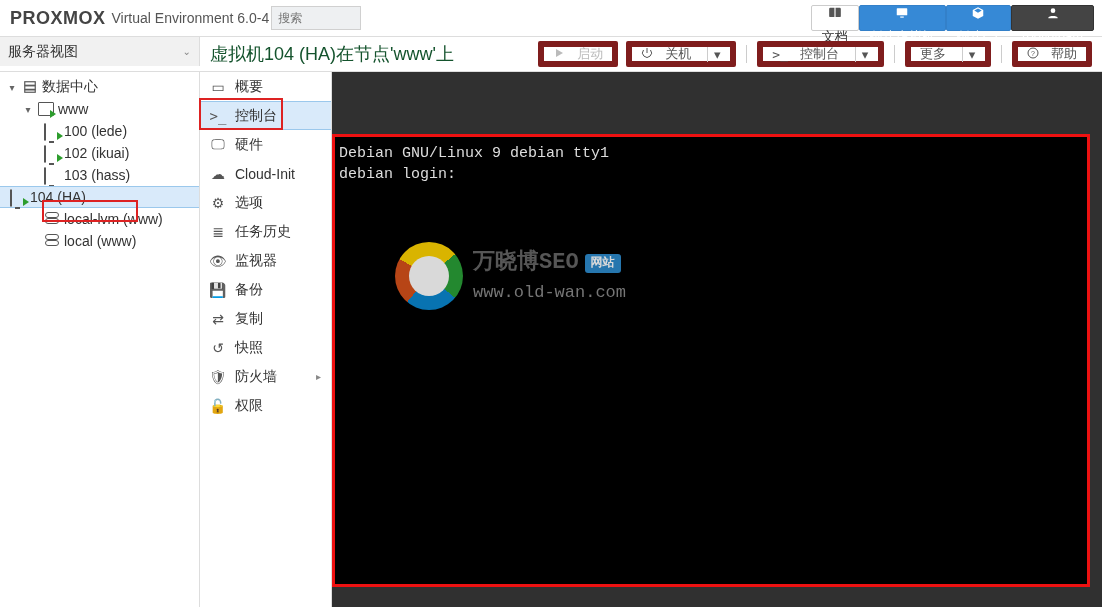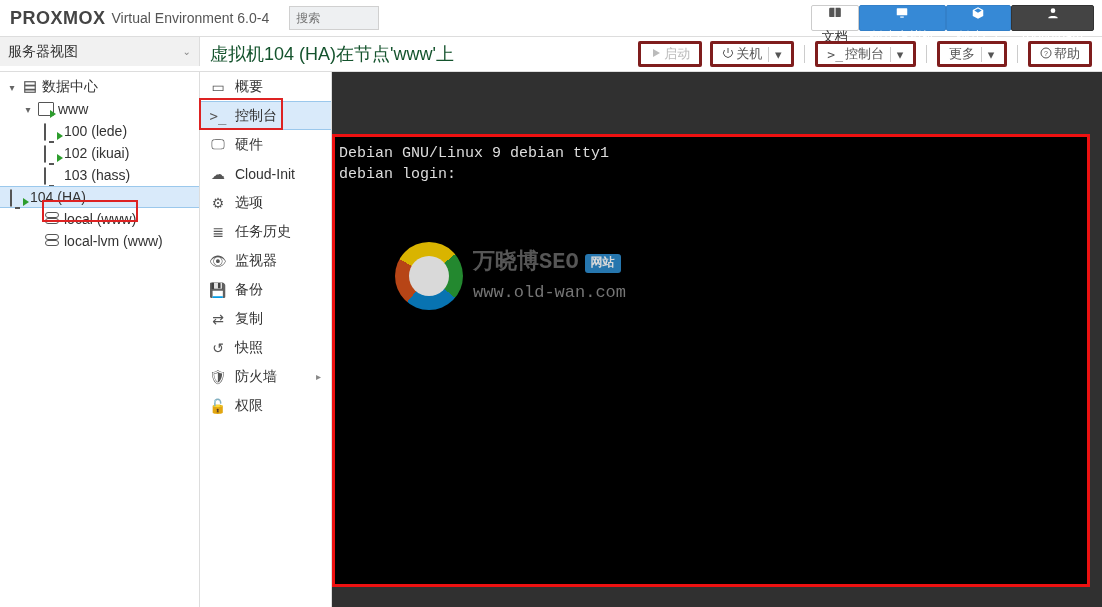--- a/index.html
+++ b/index.html
@@ -35,21 +35,21 @@
     color: #e57000;
     font-weight: 900;
     font-size: 22px;
     display: inline-flex;
     align-items: center;
     margin-right: 2px;
   }
   .brand-version {
     color: #555;
     font-size: 14px;
-    margin-right: 20px;
+    margin-right: 2px;
   }
   .search-input {
     width: 90px;
     height: 24px;
     background: #eef0f2;
     border: 1px solid #d0d0d0;
     padding: 2px 6px;
     font-size: 12px;
     color: #888;
   }
@@ -108,25 +108,25 @@
   .breadcrumb {
     flex: 1;
     font-size: 18px;
     color: #14532d;
   }
   .act-btn {
     display: inline-flex;
     align-items: center;
     height: 26px;
     padding: 0 9px;
-    border: 3px solid #7f1d1d;
+    border: 6px solid #7f1d1d;
     background: #fff;
     border-radius: 2px;
     cursor: pointer;
-    gap: 2px;
+    gap: 12px;
     font-size: 13px;
     color: #555;
   }
   .act-btn.disabled { color: #bbb; }
   .act-btn .dd {
     width: 14px;
     margin-left: 4px;
     border-left: 1px solid #ccc;
     padding-left: 5px;
     display: inline-flex;
@@ -431,27 +431,27 @@
       <span class="ticon">
           <span class="vm-icon"><span class="mon"></span><span class="dot"></span></span>
         </span>
       <span>104 (HA)</span>
     </div>
 
     <div class="tree-row lvl2">
       <span class="ticon">
           <span class="disk-icon"></span>
         </span>
+      <span>local-lvm (www)</span>
+    </div>
+    <div class="tree-row lvl2">
+      <span class="ticon">
+          <span class="disk-icon"></span>
+        </span>
       <span>local (www)</span>
-    </div>
-    <div class="tree-row lvl2">
-      <span class="ticon">
-          <span class="disk-icon"></span>
-        </span>
-      <span>local-lvm (www)</span>
     </div>
 
     <div class="highlight" style="left:42px;top:128px;width:96px;height:22px;"></div>
   </div>
 
   <div class="submenu">
     <div class="submenu-row">
       <span class="sicon">▭</span>
       <span>概要</span>
     </div>

